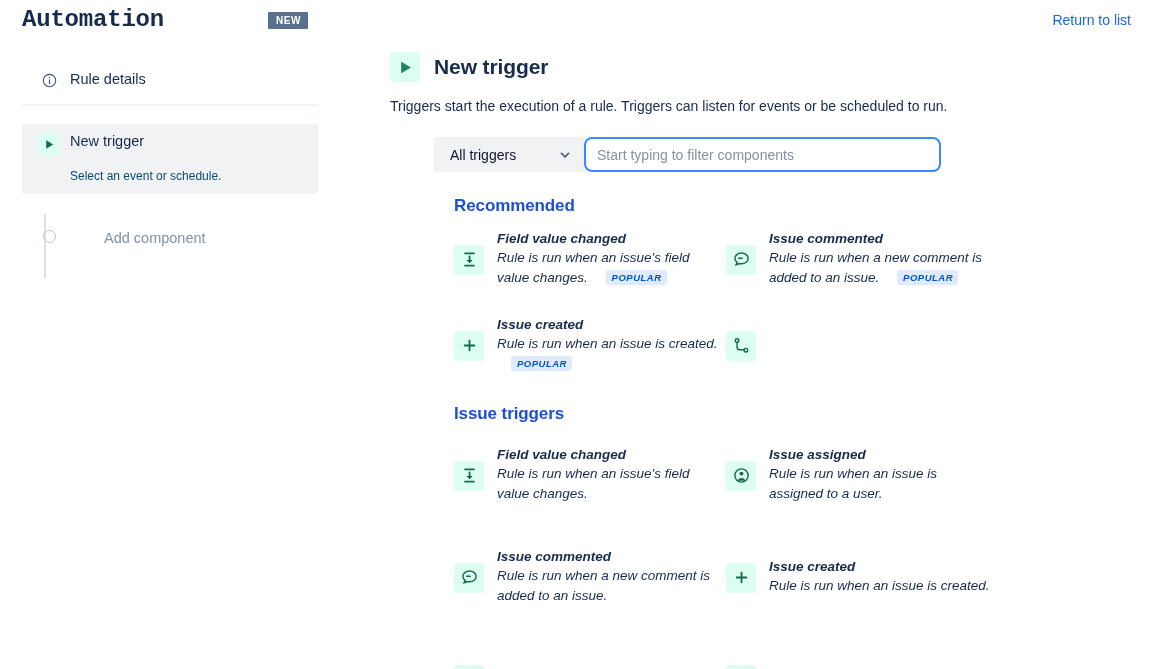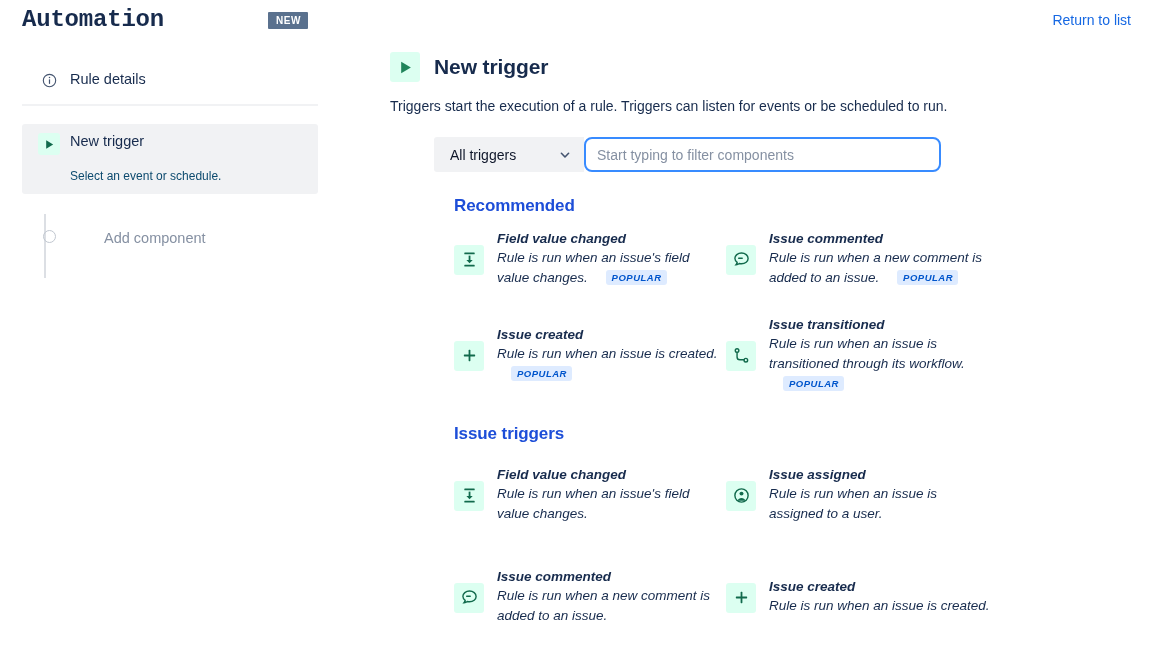--- a/index.html
+++ b/index.html
@@ -417,24 +417,20 @@
         </div>
 
         <div class="card">
           <span class="card-ico">
             <svg width="17" height="17" viewBox="0 0 18 18">
               <circle cx="4.3" cy="3.8" r="1.9" fill="none" stroke="#116A4C" stroke-width="1.5"></circle>
               <circle cx="13.6" cy="13.9" r="1.9" fill="none" stroke="#116A4C" stroke-width="1.5"></circle>
               <path d="M4.3 5.9 v4.6 a3 3 0 0 0 3 3 h4.3" fill="none" stroke="#116A4C" stroke-width="1.5" stroke-linecap="round"></path>
             </svg>
           </span>
-          <span class="card-body">
-            <div class="card-title">Issue transitioned</div>
-            <div class="card-desc"><span>Rule is run when an issue is transitioned through its workflow.</span> <span class="pop-badge">POPULAR</span></div>
-          </span>
         </div>
       </div>
     </div>
 
     <div class="section sec-issue">
       <div class="section-title">Issue triggers</div>
       <div class="grid">
 
         <div class="card">
           <span class="card-ico">

